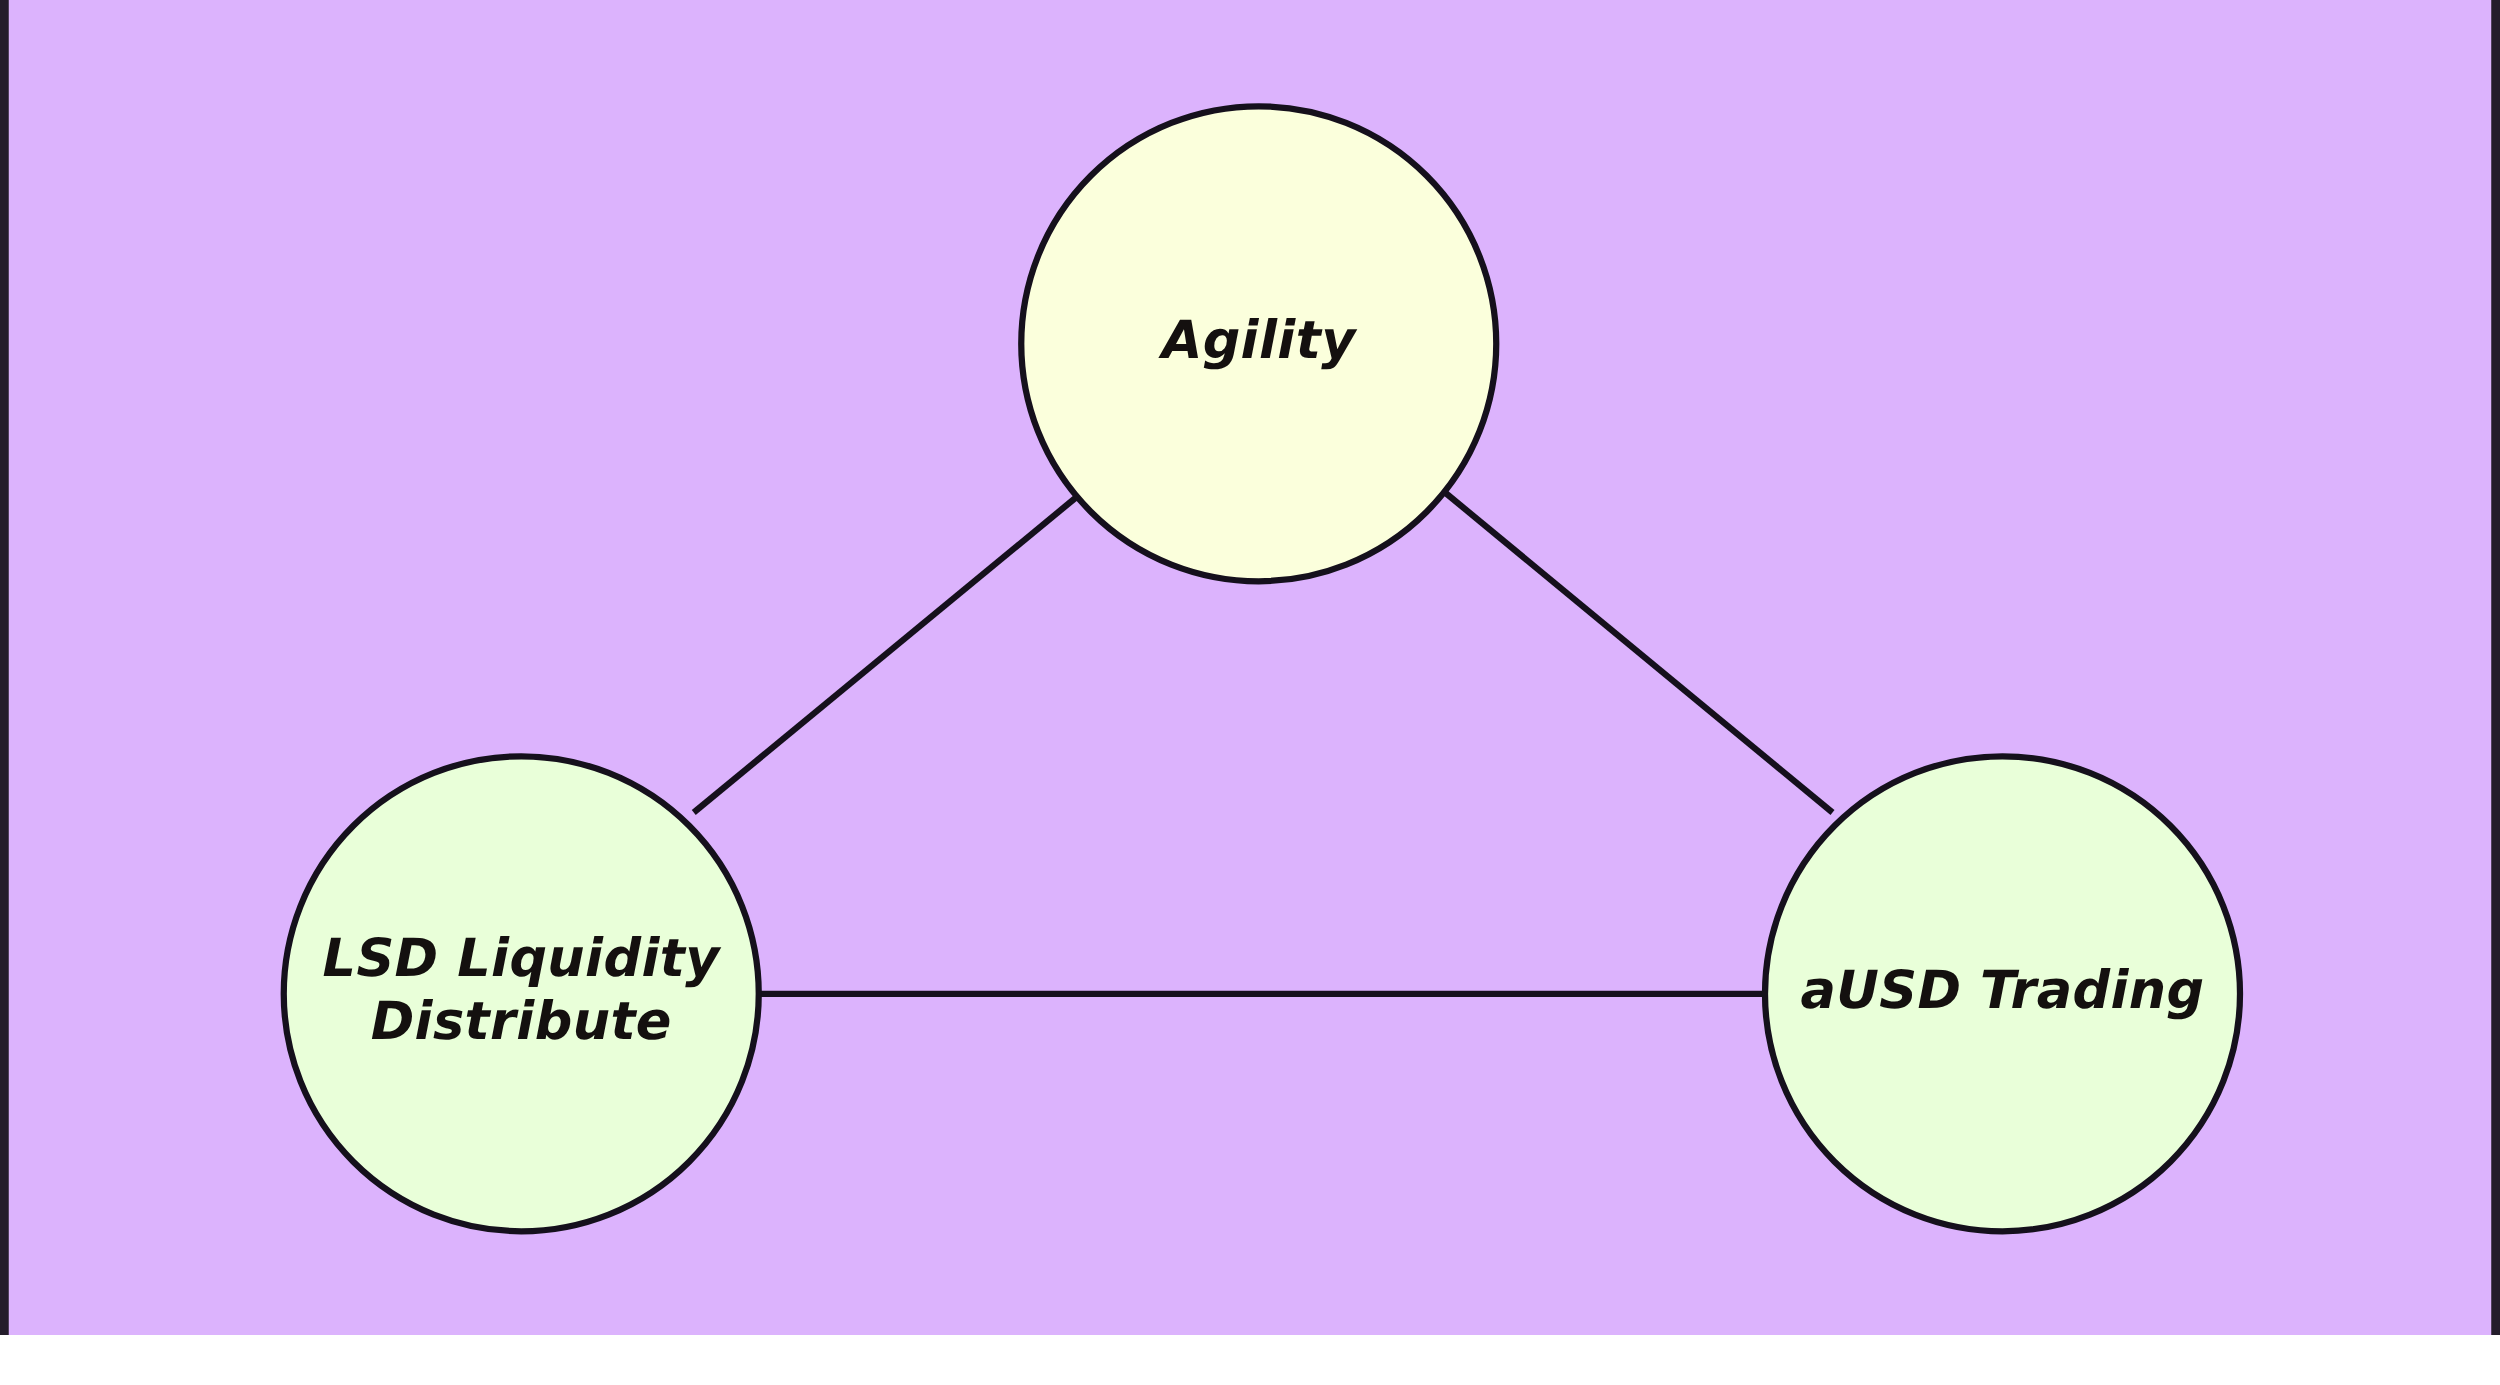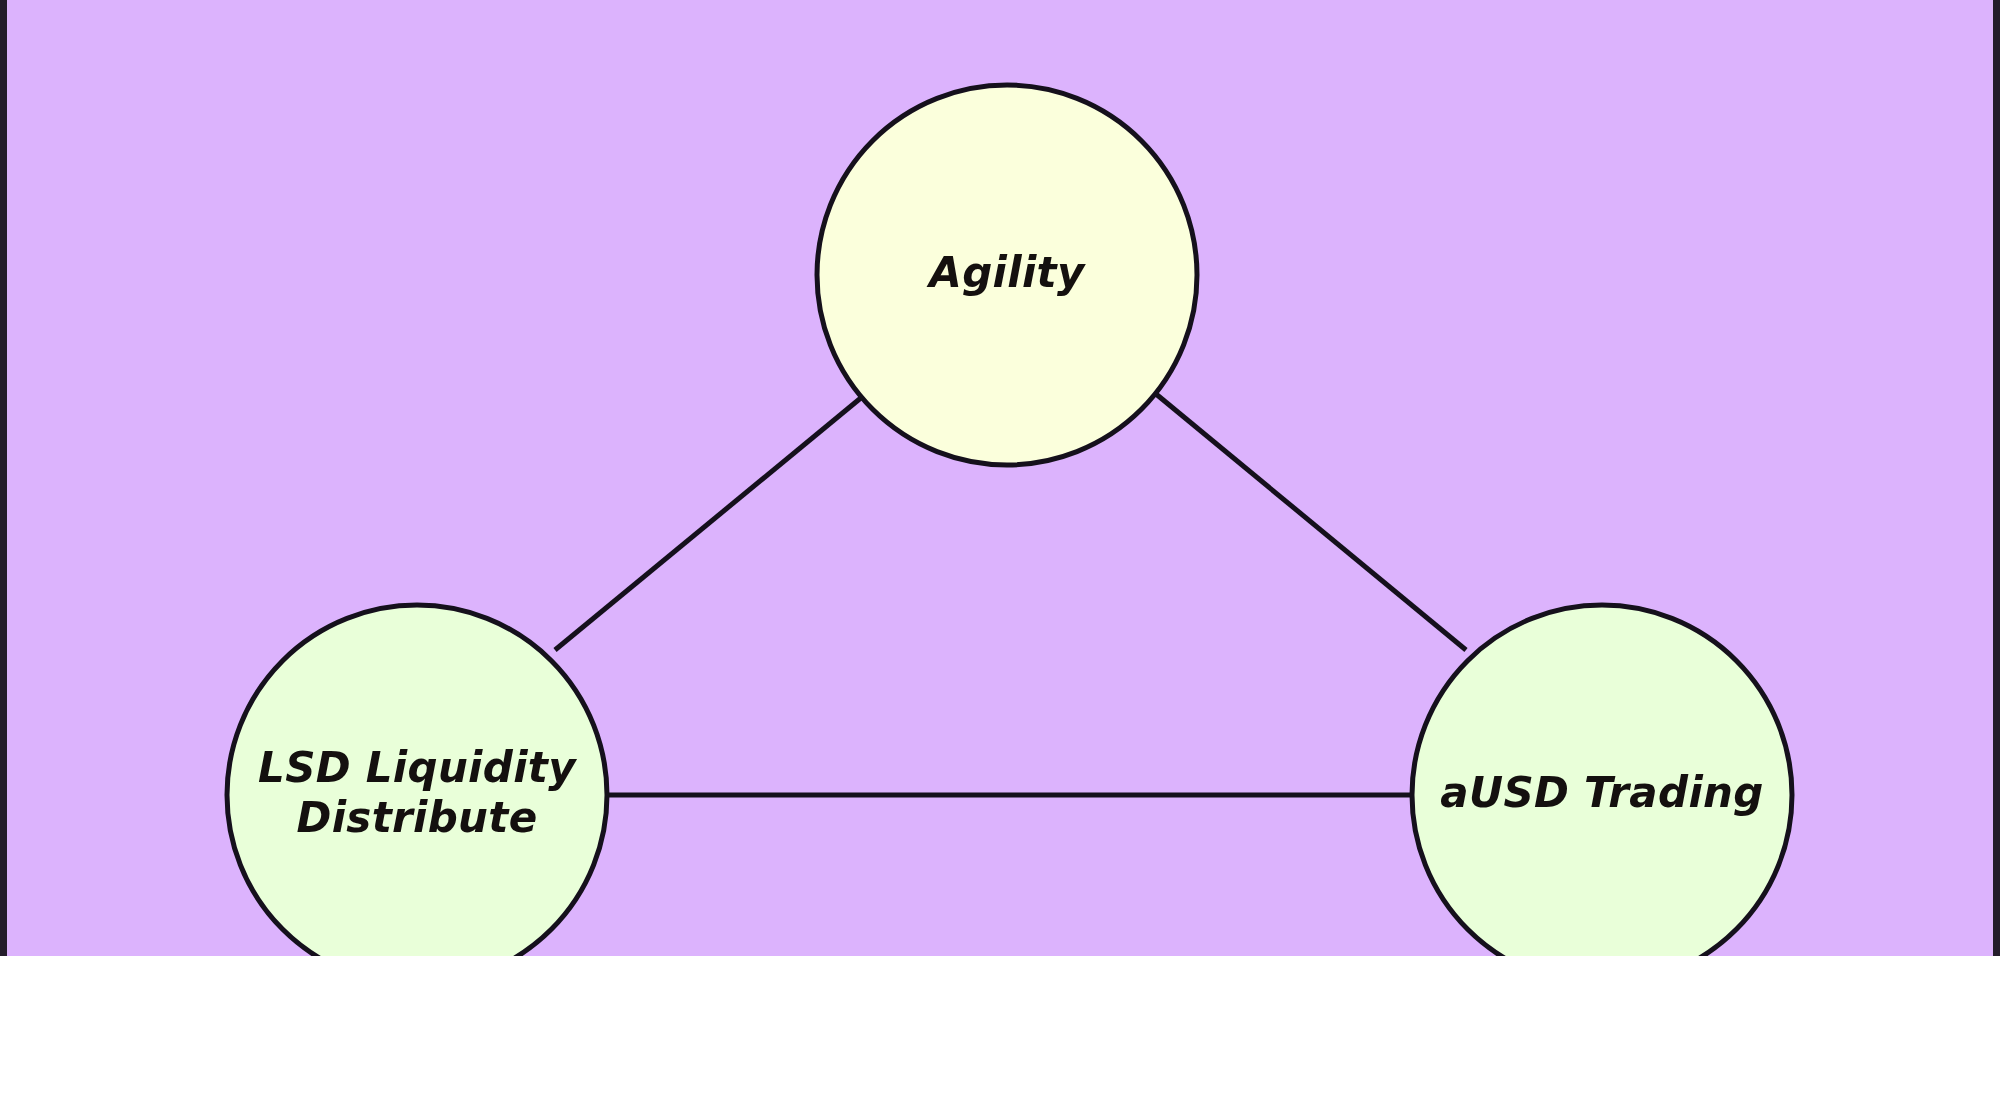--- a/index.html
+++ b/index.html
@@ -4,21 +4,21 @@
 <title>Node Graph Diagram</title>
 <style>
   html, body {
     margin: 0;
     padding: 0;
     background: #ffffff;
   }
   #canvas {
     position: relative;
     width: 2000px;
-    height: 956px;
+    height: 1068px;
     overflow: hidden;
     background: #dcb3fd;
     box-sizing: border-box;
     border-left: 7px solid #241c2b;
     border-right: 7px solid #241c2b;
   }
   #graph-svg {
     position: absolute;
     left: 0;
     top: 0;

